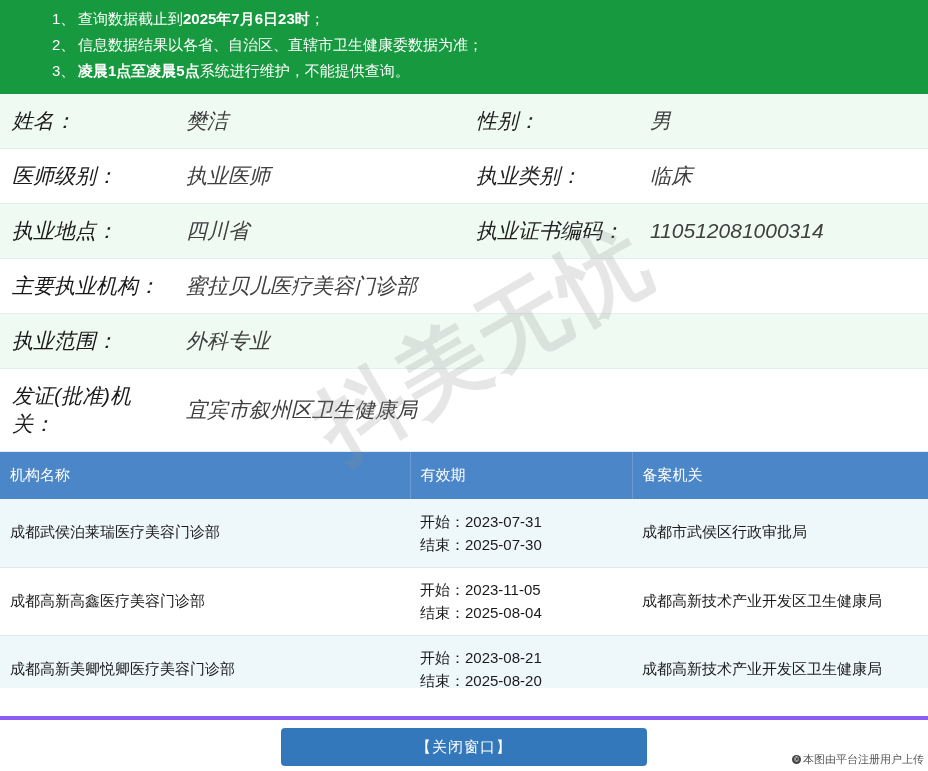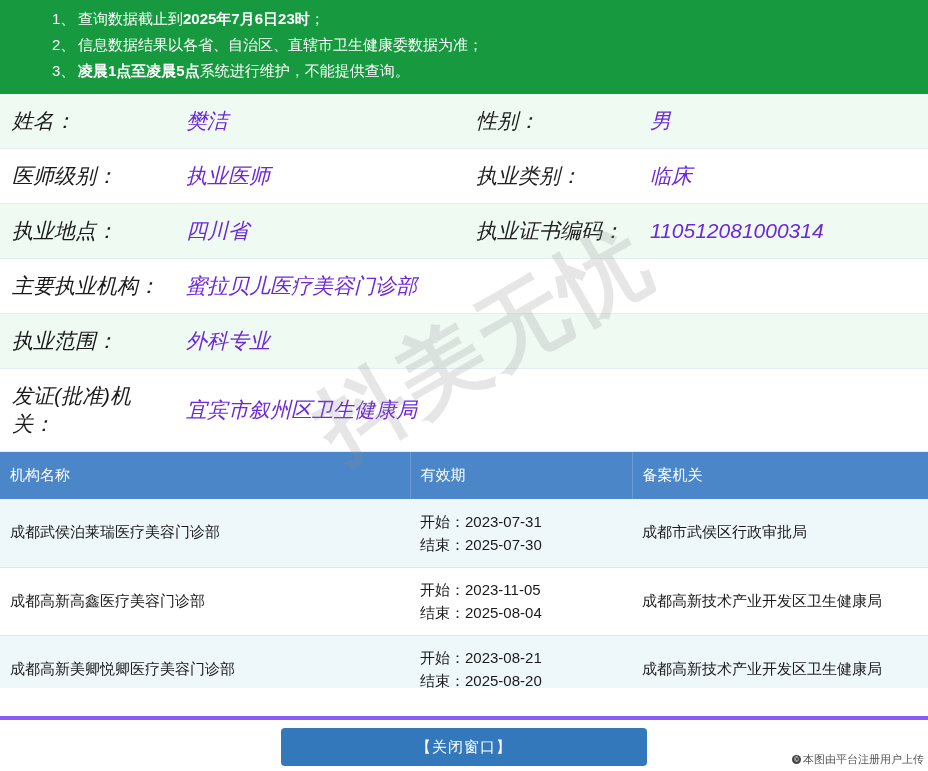--- a/index.html
+++ b/index.html
@@ -46,21 +46,21 @@
     color: #222;
     font-style: italic;
   }
   .info-table tr { border-bottom: 1px solid #e2eef0; }
   .info-table td {
     padding: 13px 0 13px 12px;
     vertical-align: middle;
     height: 49px;
   }
   td.lbl { width: 172px; font-weight: normal; color: #1a1a1a; }
-  td.val { color: #6d28d9; padding-left: 14px; }
+  td.val { color: #404040; padding-left: 14px; }
   td.lbl2 { width: 172px; }
   .row-green { background: #effaf2; }
   .row-white { background: #ffffff; }
 
   .section-title {
     text-align: center;
     font-weight: bold;
     font-size: 15px;
     padding: 18px 0 16px 0;
     color: #111;

